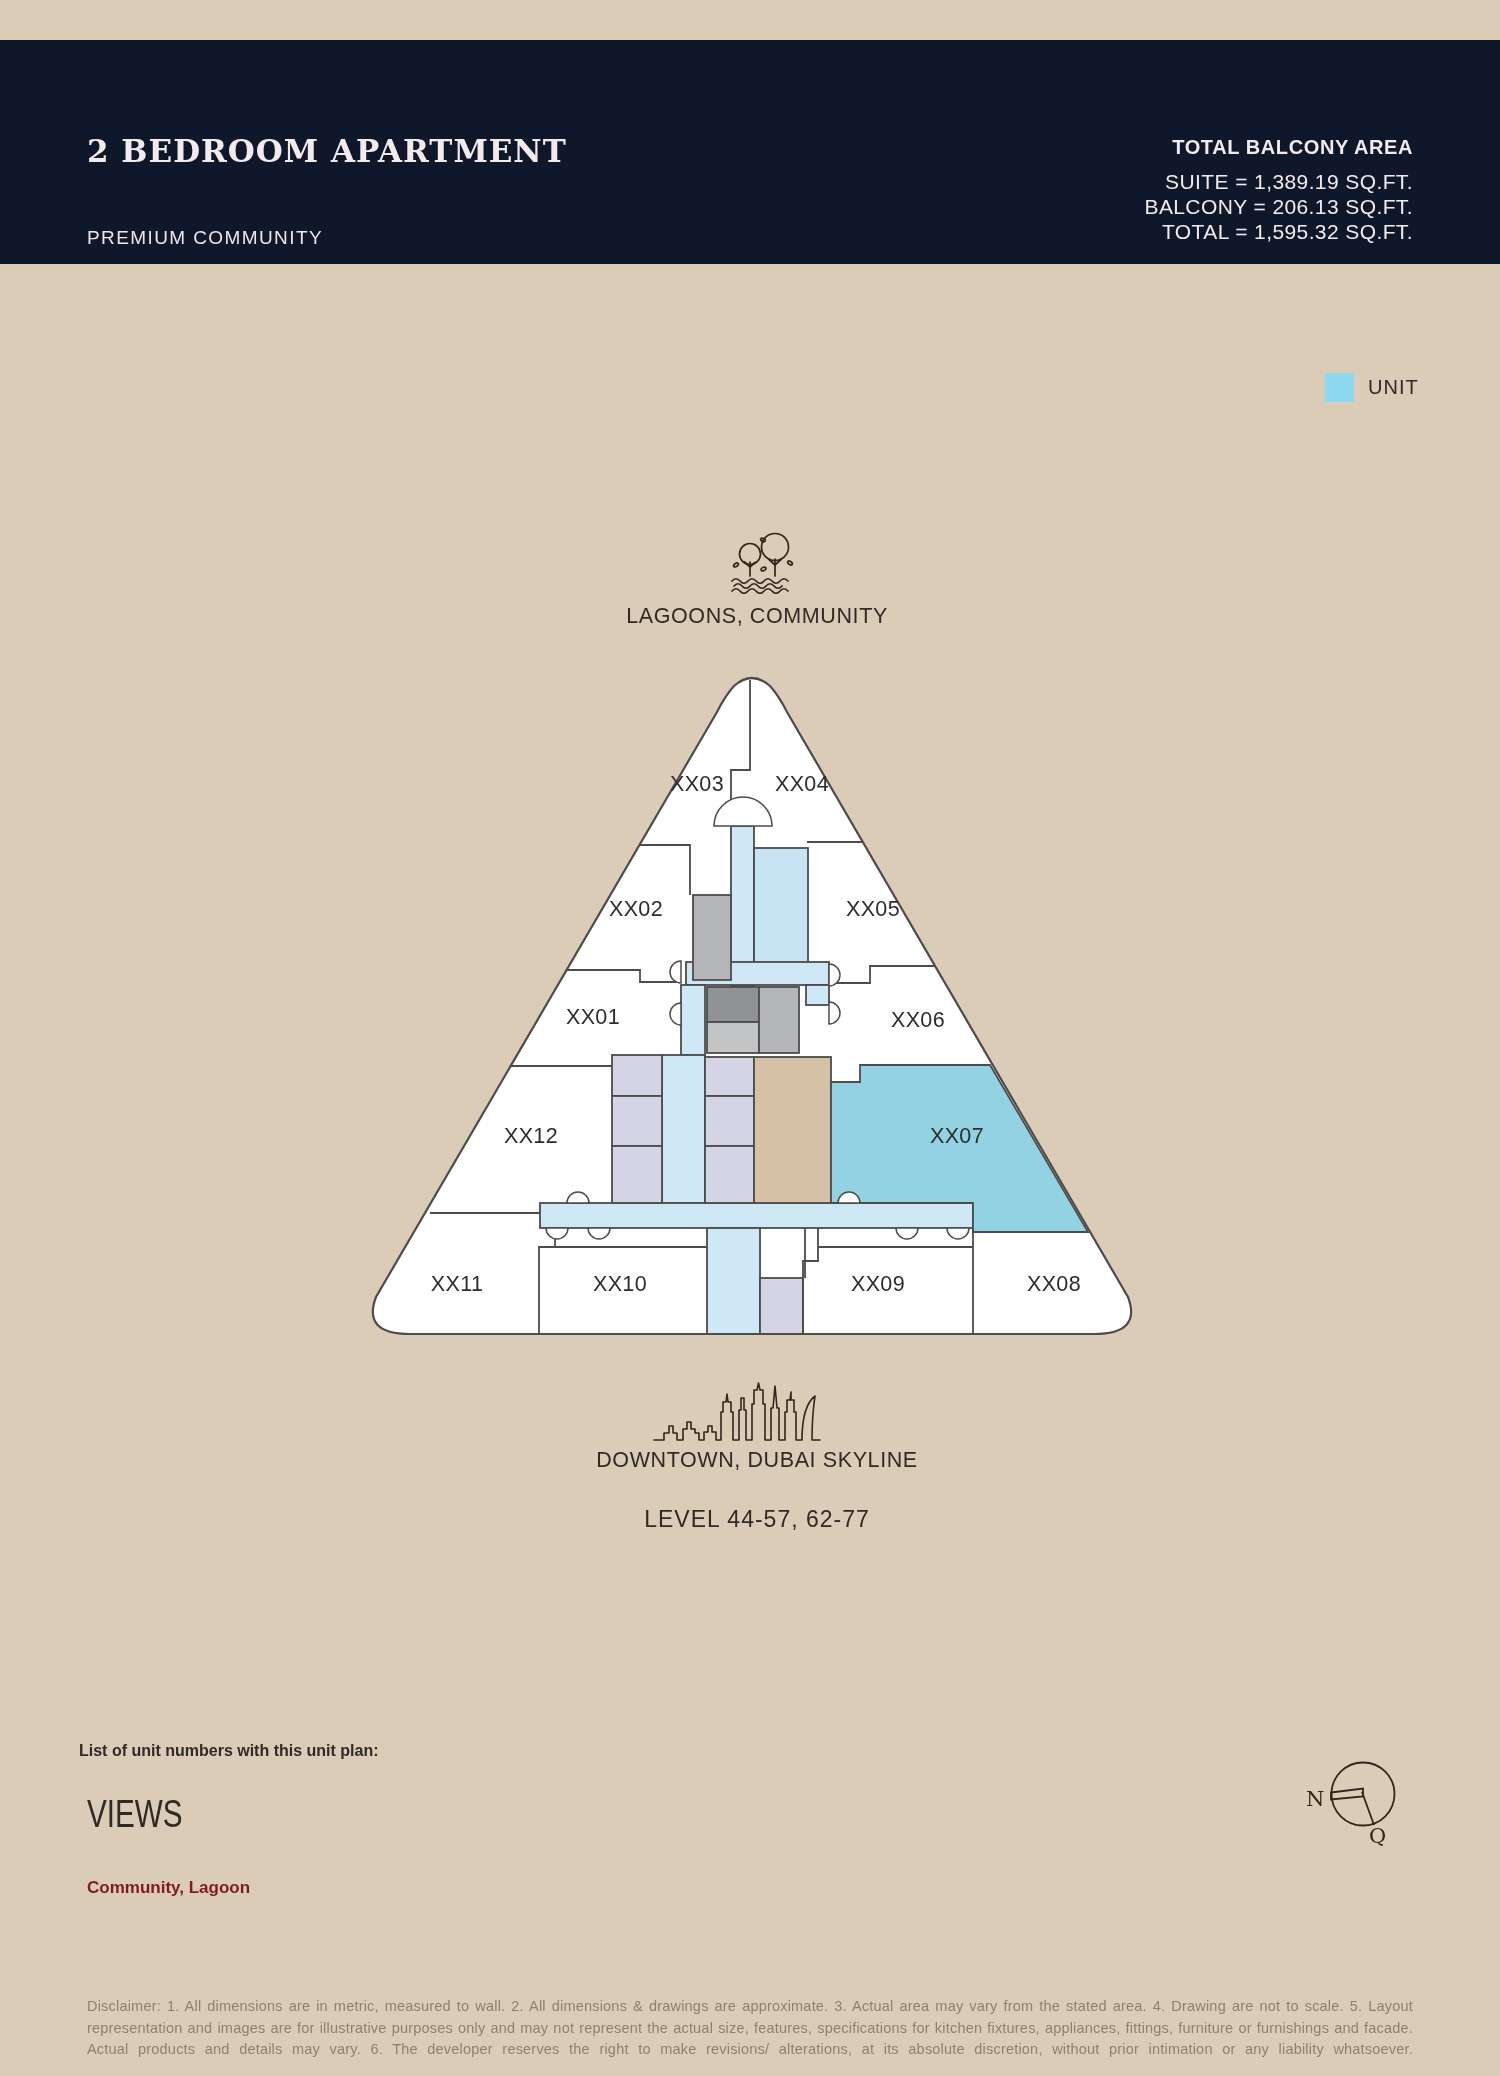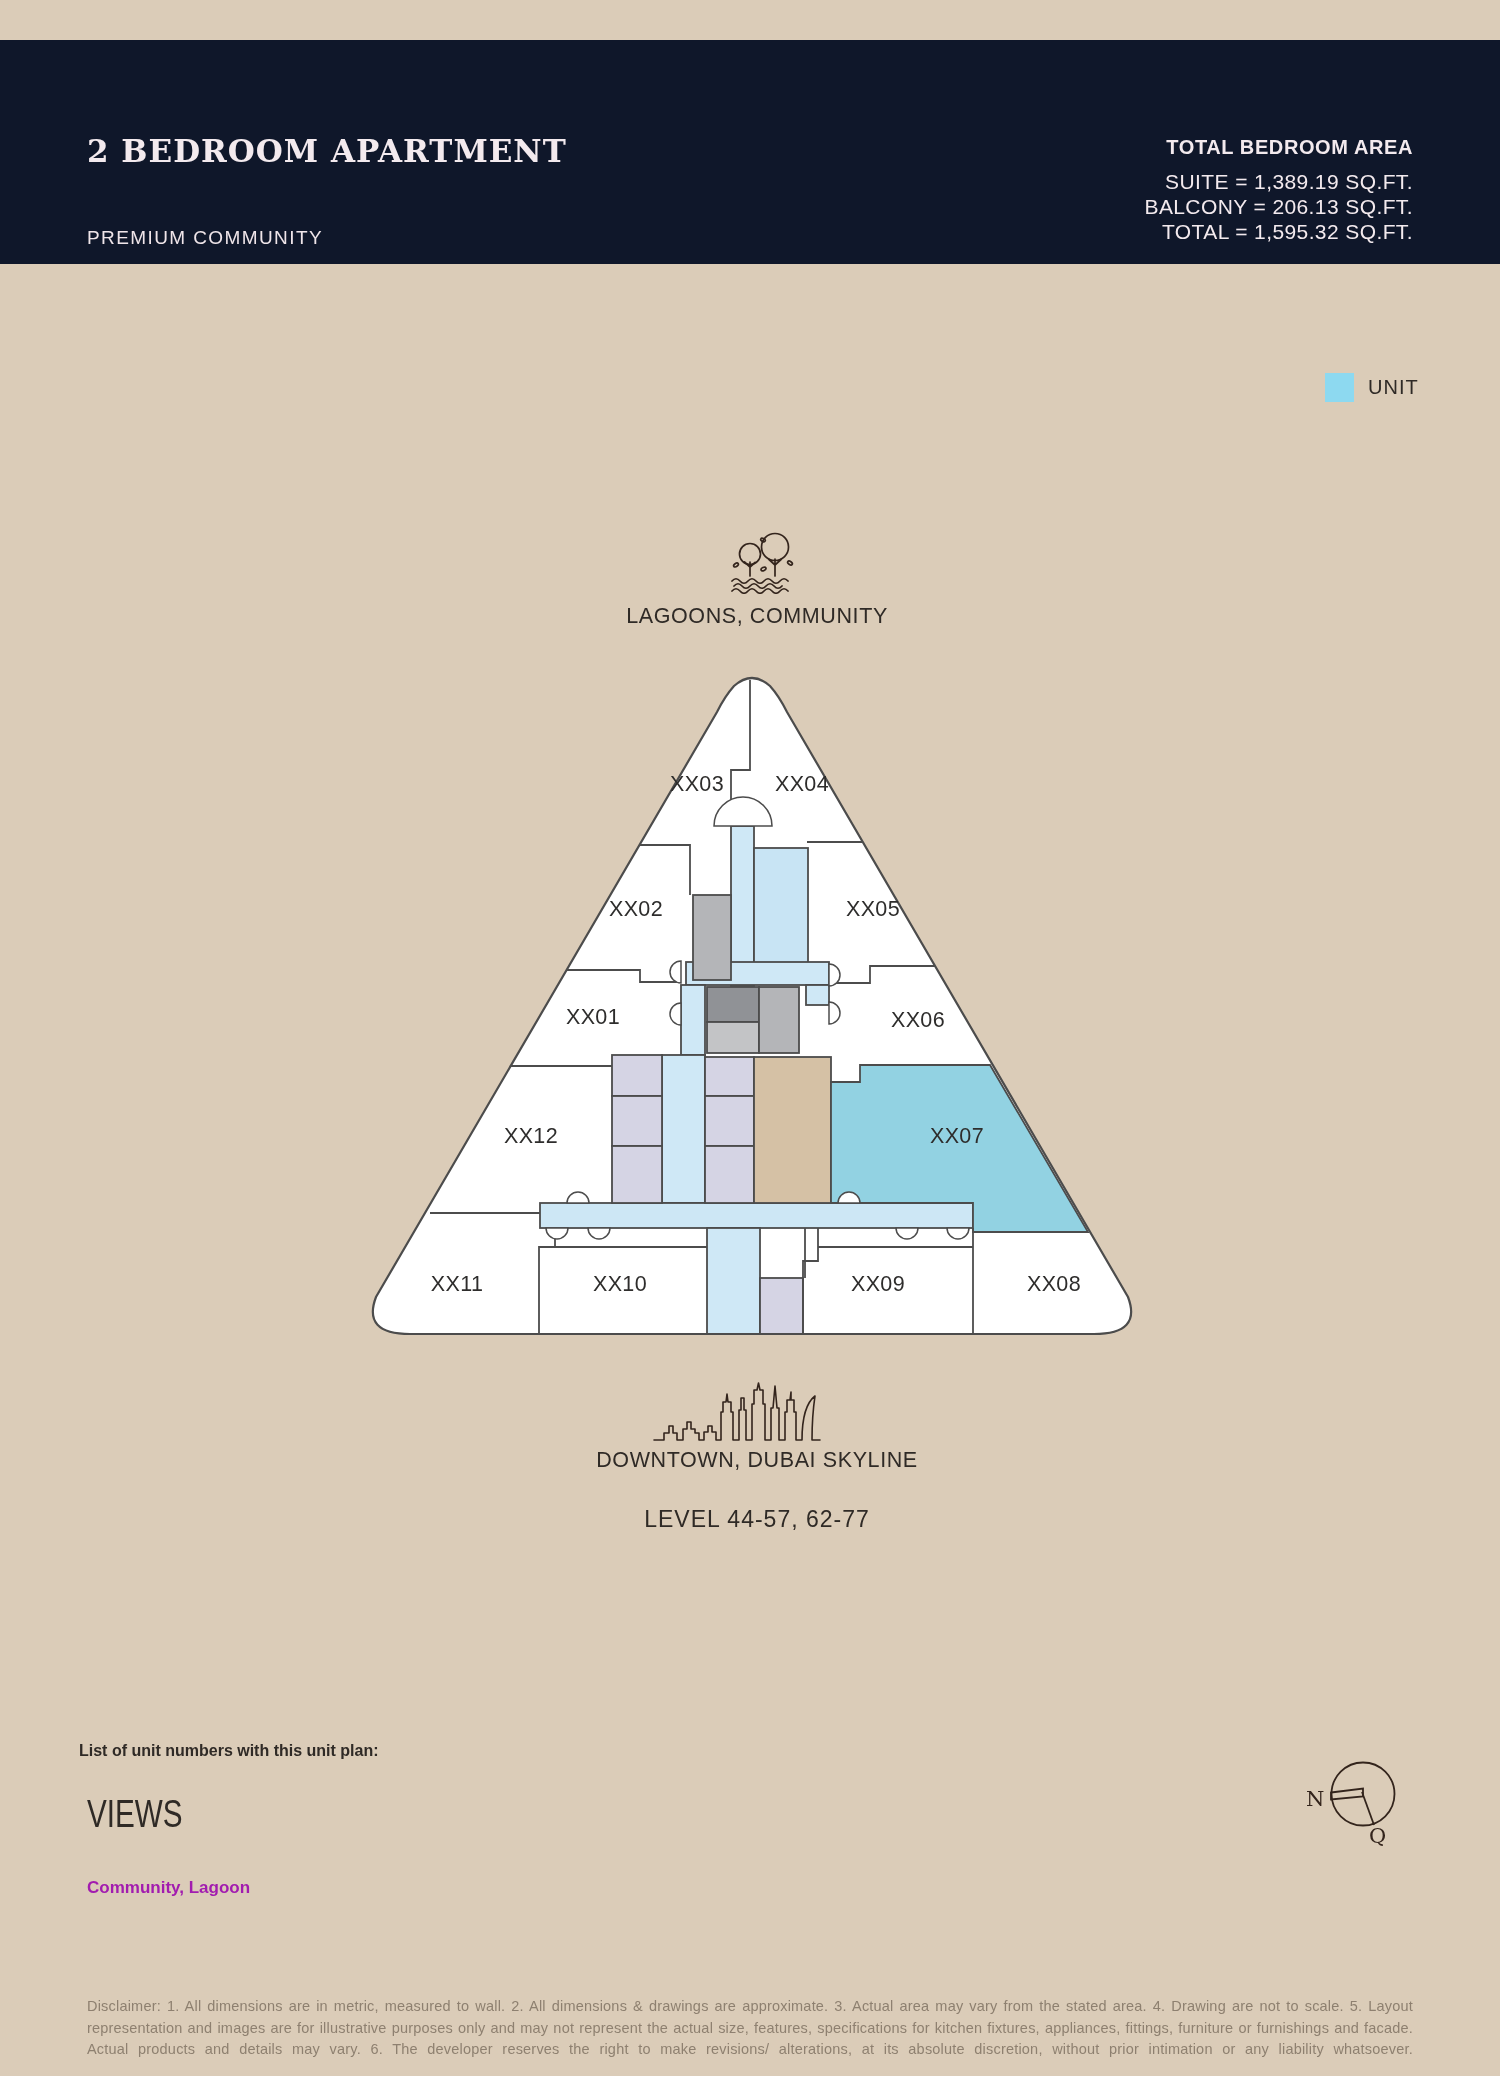--- a/index.html
+++ b/index.html
@@ -26,40 +26,40 @@
   .cap-lagoons{top:604px;font-size:21.5px;letter-spacing:.6px;}
   .cap-downtown{top:1448px;font-size:21.5px;letter-spacing:.6px;}
   .cap-level{top:1506px;font-size:23px;letter-spacing:1px;}
 
   .icon-wrap{position:absolute;}
 
   
   .f-list-label{position:absolute;left:79px;top:1742px;font-size:16px;font-weight:600;color:#2f2a26;}
   .f-views{position:absolute;left:87px;top:1793px;font-size:38px;font-weight:500;color:#2f2a26;
            transform:scaleX(.78);transform-origin:0 0;letter-spacing:0;}
-  .f-views-val{position:absolute;left:87px;top:1878px;font-size:17px;font-weight:700;color:#a21caf;}
+  .f-views-val{position:absolute;left:87px;top:1878px;font-size:17px;font-weight:700;color:#7f1d1d;}
   .f-units{position:absolute;left:87px;top:1906px;width:640px;font-size:17px;font-weight:600;
            line-height:27px;color:#2f2a26;white-space:pre-line;}
   .f-disclaimer{position:absolute;left:87px;right:87px;top:1996px;font-size:14.5px;line-height:21.5px;
                 color:#8e8070;text-align:justify;text-align-last:justify;letter-spacing:.2px;font-weight:500;}
 
   svg text{font-family:"Liberation Sans",sans-serif;}
   .unit-lbl{font-size:21.5px;letter-spacing:.4px;fill:#2e2d2c;}
   .compass-txt{font-family:"DejaVu Serif","Liberation Serif",serif;font-size:21px;fill:#33241c;}
 </style>
 </head>
 <body>
 
 <div id="page">
 
   <div class="header">
     <div class="hdr-title">2 BEDROOM APARTMENT</div>
     <div class="hdr-brand">PREMIUM COMMUNITY</div>
     <div class="hdr-area">
-      <div class="a-title">TOTAL BEDROOM AREA</div>
+      <div class="a-title">TOTAL BALCONY AREA</div>
       <div class="a-line">SUITE = 1,389.19 SQ.FT.</div>
       <div class="a-line">BALCONY = 206.13 SQ.FT.</div>
       <div class="a-line">TOTAL = 1,595.32 SQ.FT.</div>
     </div>
   </div>
 
   <div class="legend">
     <div class="legend-swatch"></div>
     <div class="legend-label">UNIT</div>
   </div>

